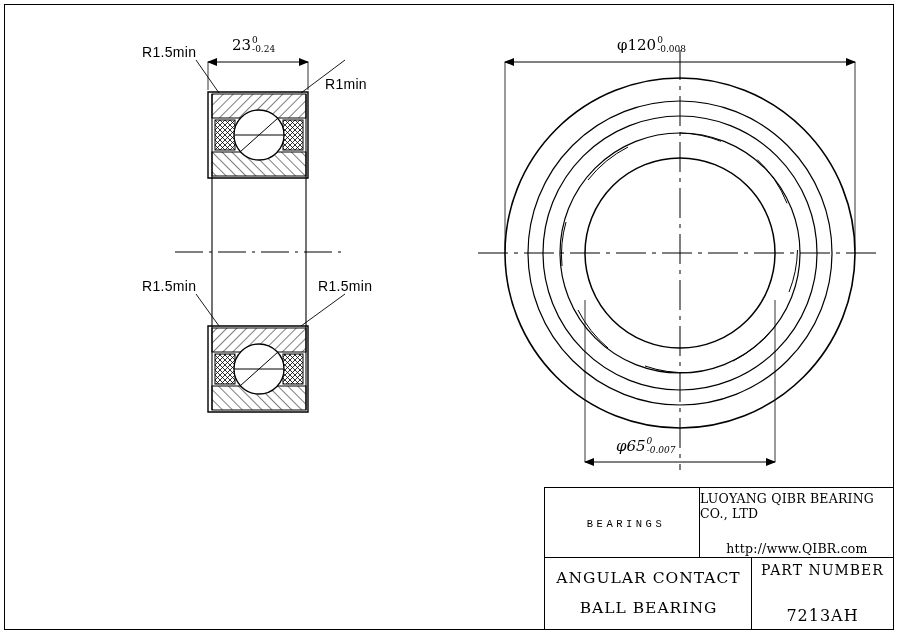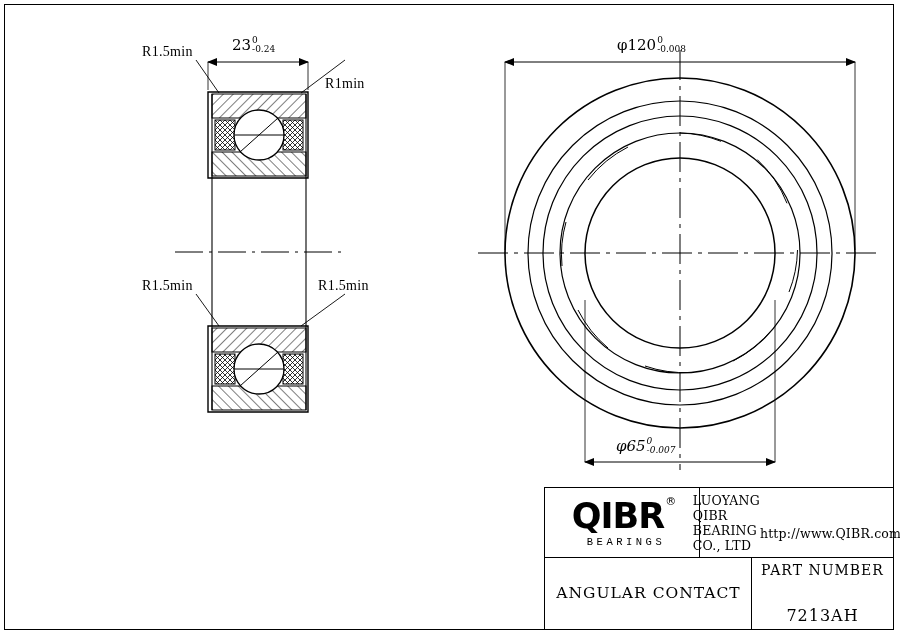--- a/index.html
+++ b/index.html
@@ -29,21 +29,21 @@
   }
   svg.draw {
     position: absolute;
     left: 0;
     top: 0;
     width: 900px;
     height: 636px;
   }
   .lbl {
     position: absolute;
-    font-family: Liberation Serif, serif;
+    font-family: Liberation Sans, sans-serif;
     font-size: 14px;
     white-space: nowrap;
     letter-spacing: 0.3px;
   }
   .dim {
     position: absolute;
     font-family: "DejaVu Serif", serif;
     font-size: 15px;
     white-space: nowrap;
   }
@@ -119,20 +119,21 @@
     margin-top: 2px;
     margin-left: 6px;
   }
   .company-box {
     position: absolute;
     left: 700px;
     top: 492px;
     width: 194px;
     height: 62px;
     display: flex;
+    flex-direction: column;
     align-items: center;
     justify-content: center;
   }
   .company-name {
     font-family: "DejaVu Serif", serif;
     font-size: 12.5px;
     letter-spacing: 0.2px;
   }
   .company-web {
     font-family: "DejaVu Serif", serif;
@@ -307,31 +308,31 @@
   <div class="dim" style="left:616px; top:437px;font-style:italic;">
     <span>φ</span><span>65</span><span class="tolstack"><span class="upper">0</span><span class="lower">-0.007</span></span>
   </div>
 
   <div class="tb tb-outer"></div>
   <div class="tb-hline" style="top:557px;"></div>
   <div class="tb-vline" style="left:751px;"></div>
   <div class="tb-vline" style="left:699px; top:487px; height:70px;"></div>
 
   <div class="logo-box">
-    <div class="logo-main"><span>QIBR</span><span class="logo-reg">®</span></div>
     <div class="logo-sub">BEARINGS</div>
   </div>
 
   <div class="company-box">
     <div class="company-name">LUOYANG QIBR BEARING CO., LTD</div>
     <div class="company-web">http://www.QIBR.com</div>
   </div>
 
   <div class="prod-box">
     <div class="prod-line">ANGULAR CONTACT</div>
+    <div class="prod-line">BALL BEARING</div>
   </div>
 
   <div class="part-box">
     <div class="part-label">PART  NUMBER</div>
     <div class="part-value">7213AH</div>
   </div>
 
 </div>
 
 </body></html>

